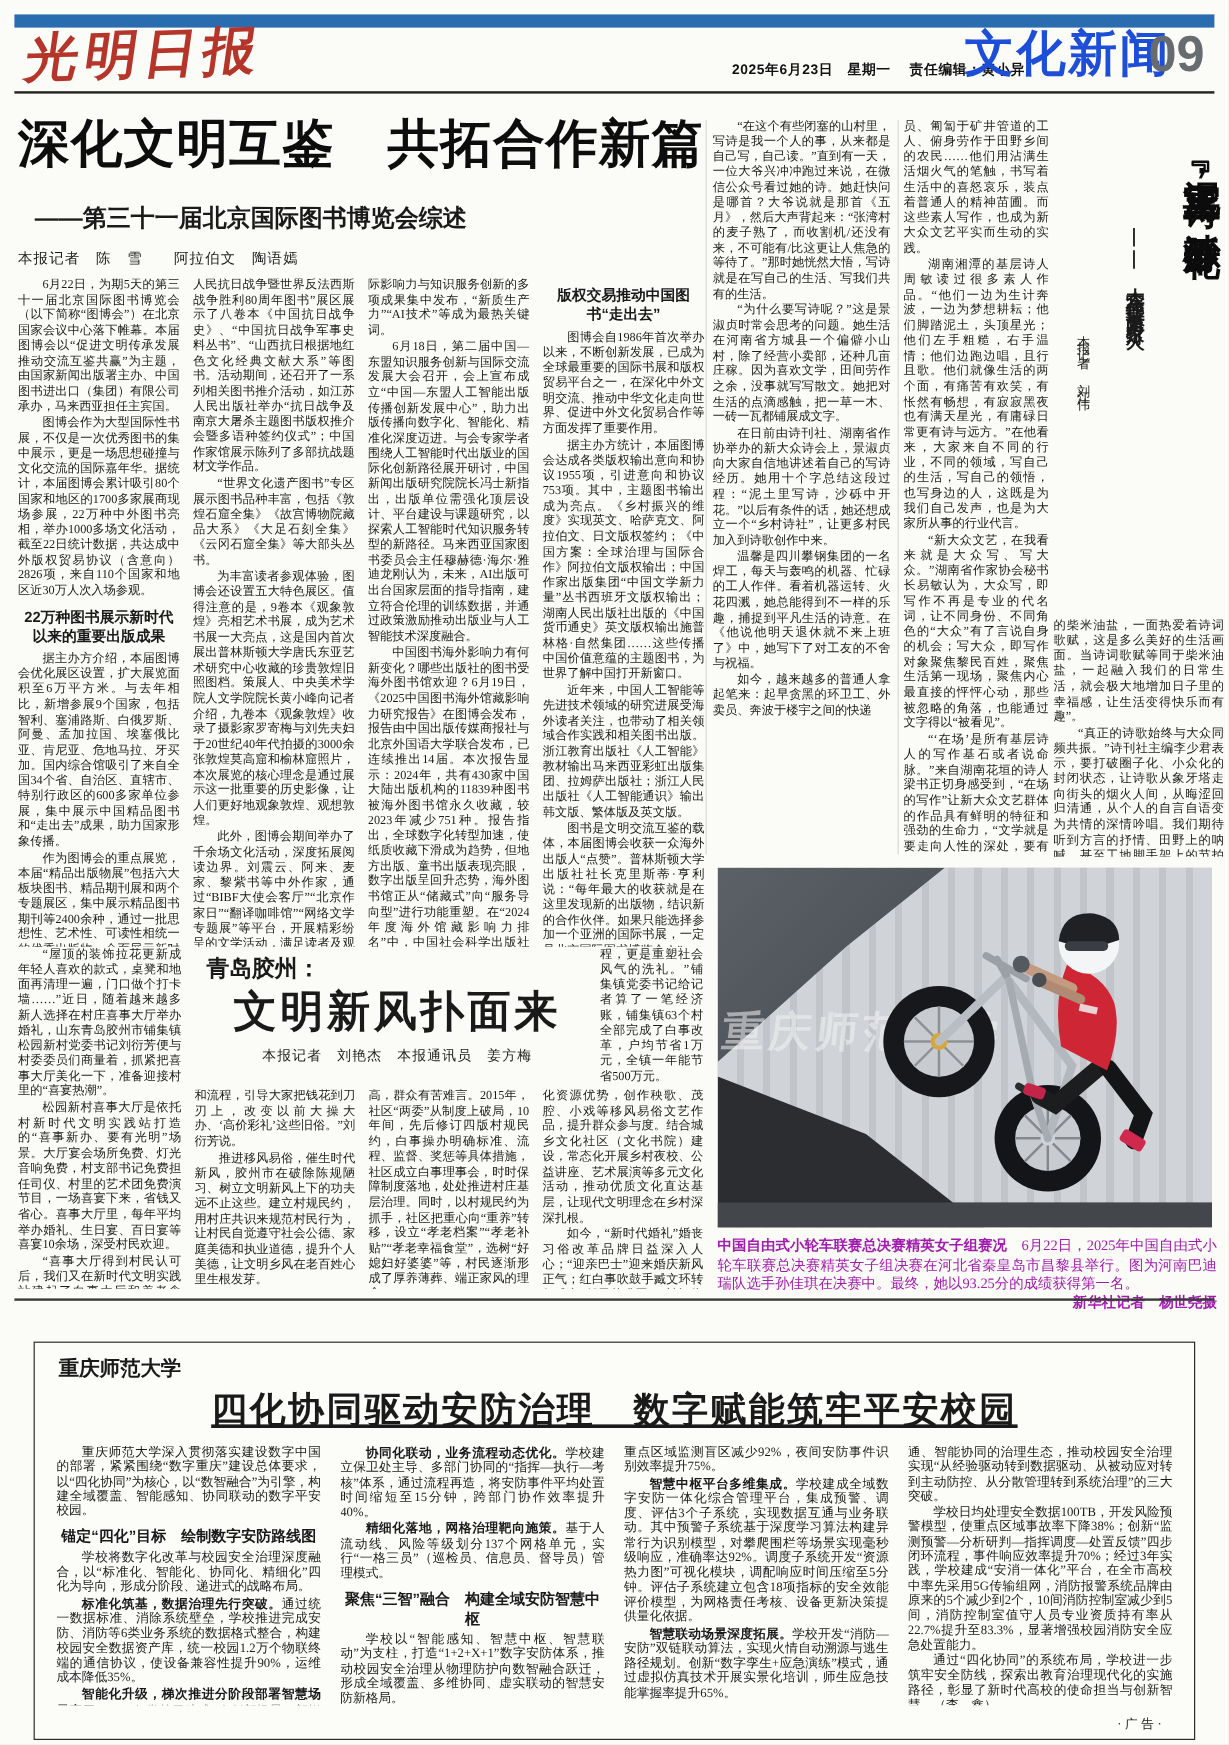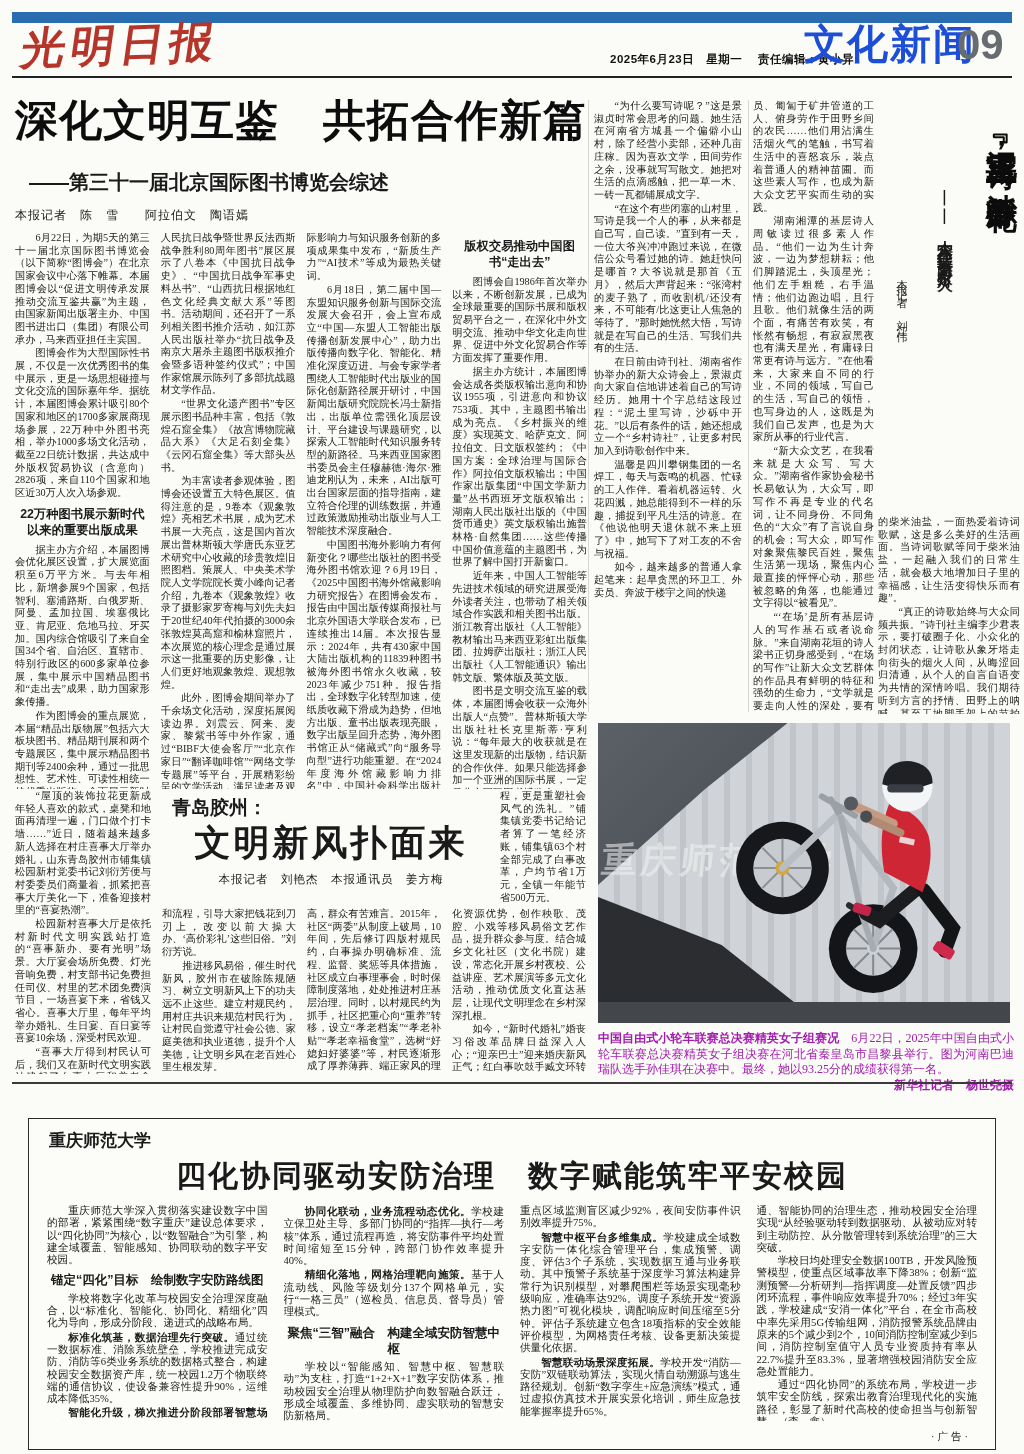--- a/index.html
+++ b/index.html
@@ -67,21 +67,21 @@
   .j-kicker{font:bold 19px/1 "Liberation Sans",sans-serif;margin:4px 0 8px 10px;}
   .j-headline{font:bold 36px/1 "Liberation Sans",sans-serif;text-align:center;margin:0;letter-spacing:3px;}
   .j-byline{text-align:center;font-size:11.5px;margin-top:11px;letter-spacing:1px;font-family:Liberation Mono, monospace;}
   .jcol-tr{left:500px;top:790px;width:86px;height:112px;}
   .j-bottom{left:162px;top:908px;width:424px;height:166px;display:flex;gap:11px;}
   .j-bottom .ncol{flex:1;}
 
   
   .adbox{left:28px;top:1118px;width:966px;height:330px;border:1.5px solid #2b2b2b;background:#fcfcf9;}
   .ad-org{margin:13px 0 0 20px;font:bold 17px/1 "Liberation Sans",sans-serif;}
-  .ad-hl{text-align:center;font:bold 30px/1 "Liberation Sans",sans-serif;margin:12px 0 14px;letter-spacing:2px;}
+  .ad-hl{text-align:center;font:bold 30px/1 "Liberation Sans",sans-serif;margin:12px 0 14px;letter-spacing:2px;text-decoration:underline;}
   .ad-cols{display:flex;gap:16px;padding:0 18px;height:216px;overflow:hidden;}
   .adcol{flex:1;overflow:hidden;font-size:10.6px;line-height:12.3px;text-align:justify;}
   .adcol .subhead{font-size:12.5px;margin:6px 0 4px;}
   .ad-mark{position:absolute;right:24px;bottom:5px;font-size:10.5px;letter-spacing:3px;color:#222;}
 </style>
 </head>
 <body>
 
 <div class="sheet">
 
@@ -123,22 +123,22 @@
         <p class="para">据主办方统计，本届图博会达成各类版权输出意向和协议1955项，引进意向和协议753项。其中，主题图书输出成为亮点。《乡村振兴的维度》实现英文、哈萨克文、阿拉伯文、日文版权签约；《中国方案：全球治理与国际合作》阿拉伯文版权输出；中国作家出版集团“中国文学新力量”丛书西班牙文版权输出；湖南人民出版社出版的《中国货币通史》英文版权输出施普林格·自然集团……这些传播中国价值意蕴的主题图书，为世界了解中国打开新窗口。</p>
         <p class="para">近年来，中国人工智能等先进技术领域的研究进展受海外读者关注，也带动了相关领域合作实践和相关图书出版。浙江教育出版社《人工智能》教材输出马来西亚彩虹出版集团、拉姆萨出版社；浙江人民出版社《人工智能通识》输出韩文版、繁体版及英文版。</p>
         <p class="para">图书是文明交流互鉴的载体，本届图博会收获一众海外出版人“点赞”。普林斯顿大学出版社社长克里斯蒂·亨利说：“每年最大的收获就是在这里发现新的出版物，结识新的合作伙伴。如果只能选择参加一个亚洲的国际书展，一定是北京国际图书博览会！”</p>
       </div>
   </div>
 
   <div class="abs vsep" style="left:588px;top:100px;height:612px;"></div>
   <div class="abs vsep" style="left:748px;top:100px;height:612px;"></div>
 
   <div class="abs ncol pcol1">
+      <p class="para">“在这个有些闭塞的山村里，写诗是我一个人的事，从来都是自己写，自己读。”直到有一天，一位大爷兴冲冲跑过来说，在微信公众号看过她的诗。她赶快问是哪首？大爷说就是那首《五月》，然后大声背起来：“张湾村的麦子熟了，而收割机/还没有来，不可能有/比这更让人焦急的等待了。”那时她恍然大悟，写诗就是在写自己的生活、写我们共有的生活。</p>
       <p class="para">“为什么要写诗呢？”这是景淑贞时常会思考的问题。她生活在河南省方城县一个偏僻小山村，除了经营小卖部，还种几亩庄稼。因为喜欢文学，田间劳作之余，没事就写写散文。她把对生活的点滴感触，把一草一木、一砖一瓦都铺展成文字。</p>
-      <p class="para">“在这个有些闭塞的山村里，写诗是我一个人的事，从来都是自己写，自己读。”直到有一天，一位大爷兴冲冲跑过来说，在微信公众号看过她的诗。她赶快问是哪首？大爷说就是那首《五月》，然后大声背起来：“张湾村的麦子熟了，而收割机/还没有来，不可能有/比这更让人焦急的等待了。”那时她恍然大悟，写诗就是在写自己的生活、写我们共有的生活。</p>
       <p class="para">在日前由诗刊社、湖南省作协举办的新大众诗会上，景淑贞向大家自信地讲述着自己的写诗经历。她用十个字总结这段过程：“泥土里写诗，沙砾中开花。”以后有条件的话，她还想成立一个“乡村诗社”，让更多村民加入到诗歌创作中来。</p>
       <p class="para">温馨是四川攀钢集团的一名焊工，每天与轰鸣的机器、忙碌的工人作伴。看着机器运转、火花四溅，她总能得到不一样的乐趣，捕捉到平凡生活的诗意。在《他说他明天退休就不来上班了》中，她写下了对工友的不舍与祝福。</p>
       <p class="para">如今，越来越多的普通人拿起笔来：起早贪黑的环卫工、外卖员、奔波于楼宇之间的快递</p>
     </div>
   <div class="abs ncol pcol2">
       <p class="para cont">员、匍匐于矿井管道的工人、俯身劳作于田野乡间的农民……他们用沾满生活烟火气的笔触，书写着生活中的喜怒哀乐，装点着普通人的精神苗圃。而这些素人写作，也成为新大众文艺平实而生动的实践。</p>
       <p class="para">湖南湘潭的基层诗人周敏读过很多素人作品。“他们一边为生计奔波，一边为梦想耕耘；他们脚踏泥土，头顶星光；他们左手粗糙，右手温情；他们边跑边唱，且行且歌。他们就像生活的两个面，有痛苦有欢笑，有怅然有畅想，有寂寂黑夜也有满天星光，有庸碌日常更有诗与远方。”在他看来，大家来自不同的行业，不同的领域，写自己的生活，写自己的领悟，也写身边的人，这既是为我们自己发声，也是为大家所从事的行业代言。</p>
       <p class="para">“新大众文艺，在我看来就是大众写、写大众。”湖南省作家协会秘书长易敏认为，大众写，即写作不再是专业的代名词，让不同身份、不同角色的“大众”有了言说自身的机会；写大众，即写作对象聚焦黎民百姓，聚焦生活第一现场，聚焦内心最直接的怦怦心动，那些被忽略的角落，也能通过文字得以“被看见”。</p>
       <p class="para">“‘在场’是所有基层诗人的写作基石或者说命脉。”来自湖南花垣的诗人梁书正切身感受到，“在场的写作”让新大众文艺群体的作品具有鲜明的特征和强劲的生命力，“文学就是要走向人性的深处，要有光明、纯善，要有对人世间的深切观照”。</p>
     </div>

